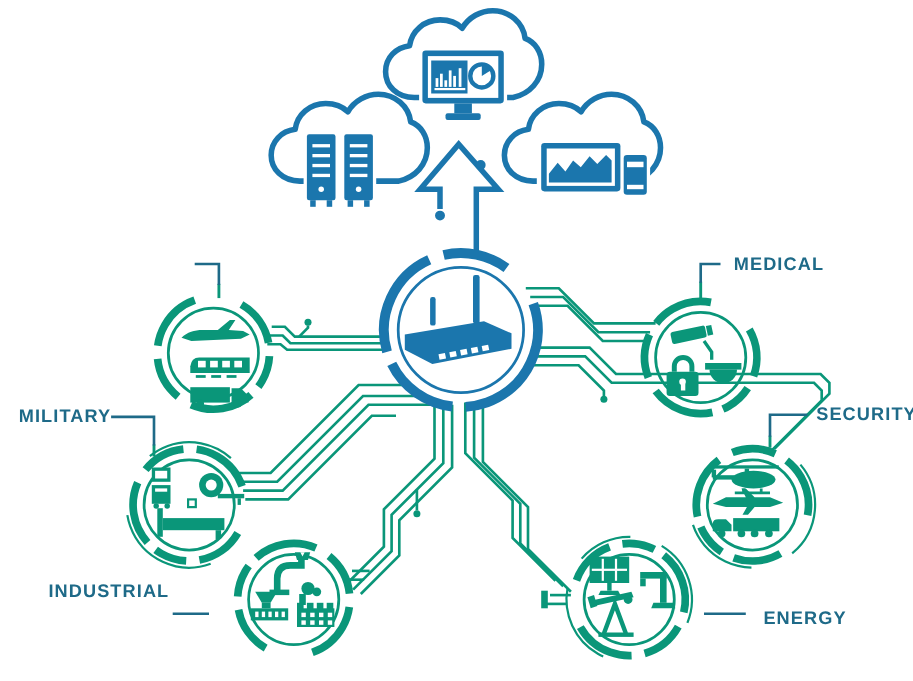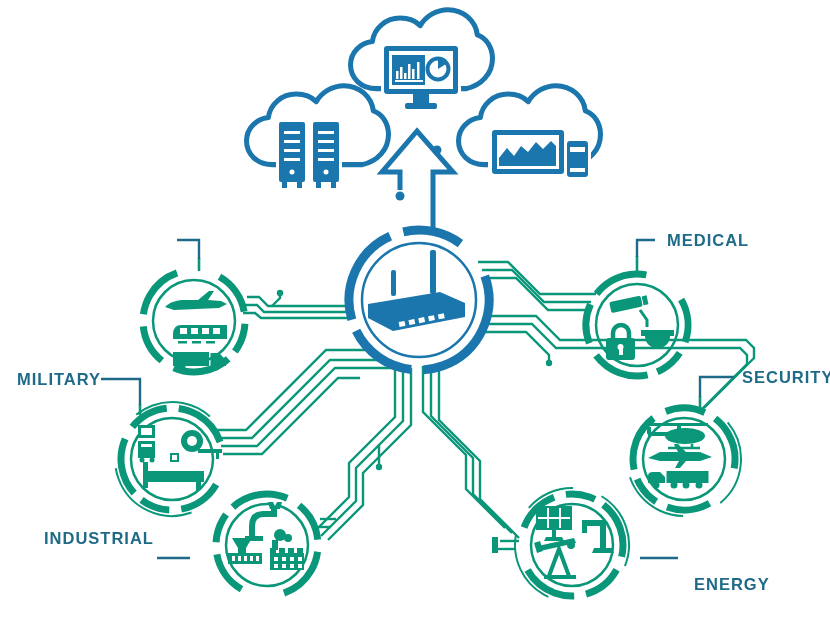--- a/index.html
+++ b/index.html
@@ -334,15 +334,15 @@
       <rect class="g-fill" x="544" y="575" width="32" height="4"></rect>
       <circle class="g-fill" cx="571" cy="545" r="4"></circle>
     </g>
   </g>
 </svg>
 
 <div class="node-label" style="left:17px;top:371px">MILITARY</div>
 <div class="node-label" style="left:44px;top:530px">INDUSTRIAL</div>
 <div class="node-label" style="left:667px;top:232px">MEDICAL</div>
 <div class="node-label" style="left:742px;top:369px">SECURITY</div>
-<div class="node-label" style="left:694px;top:576px">ENERGY</div>
+<div class="node-label" style="left:694px;top:554px">ENERGY</div>
 
 </div>
 
 </body></html>

